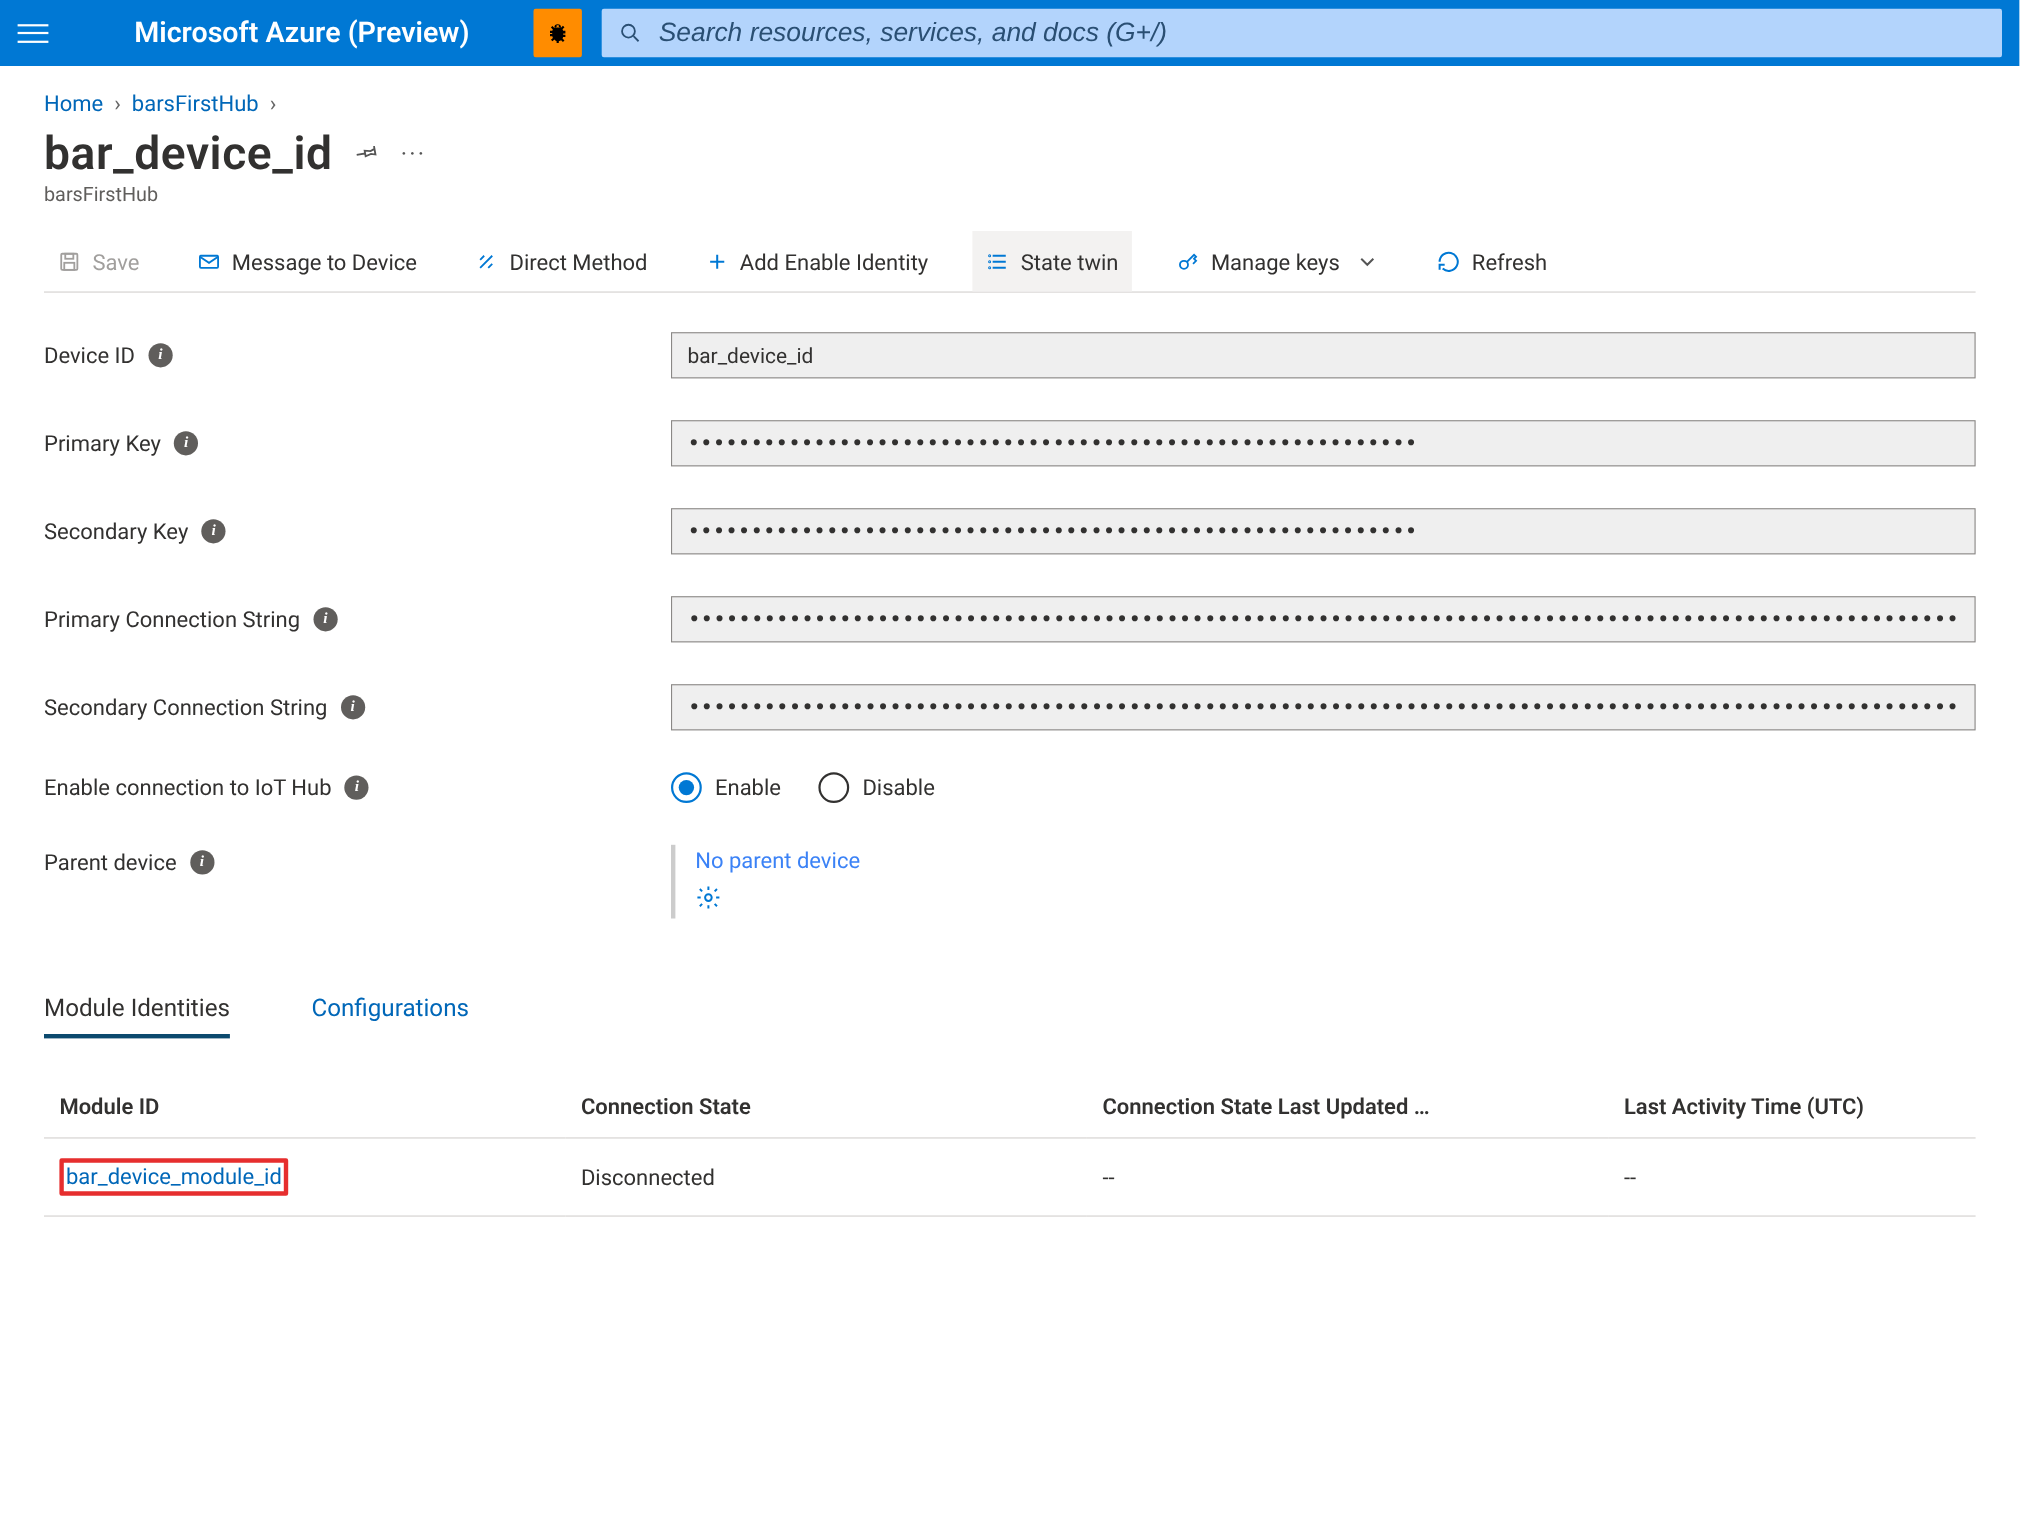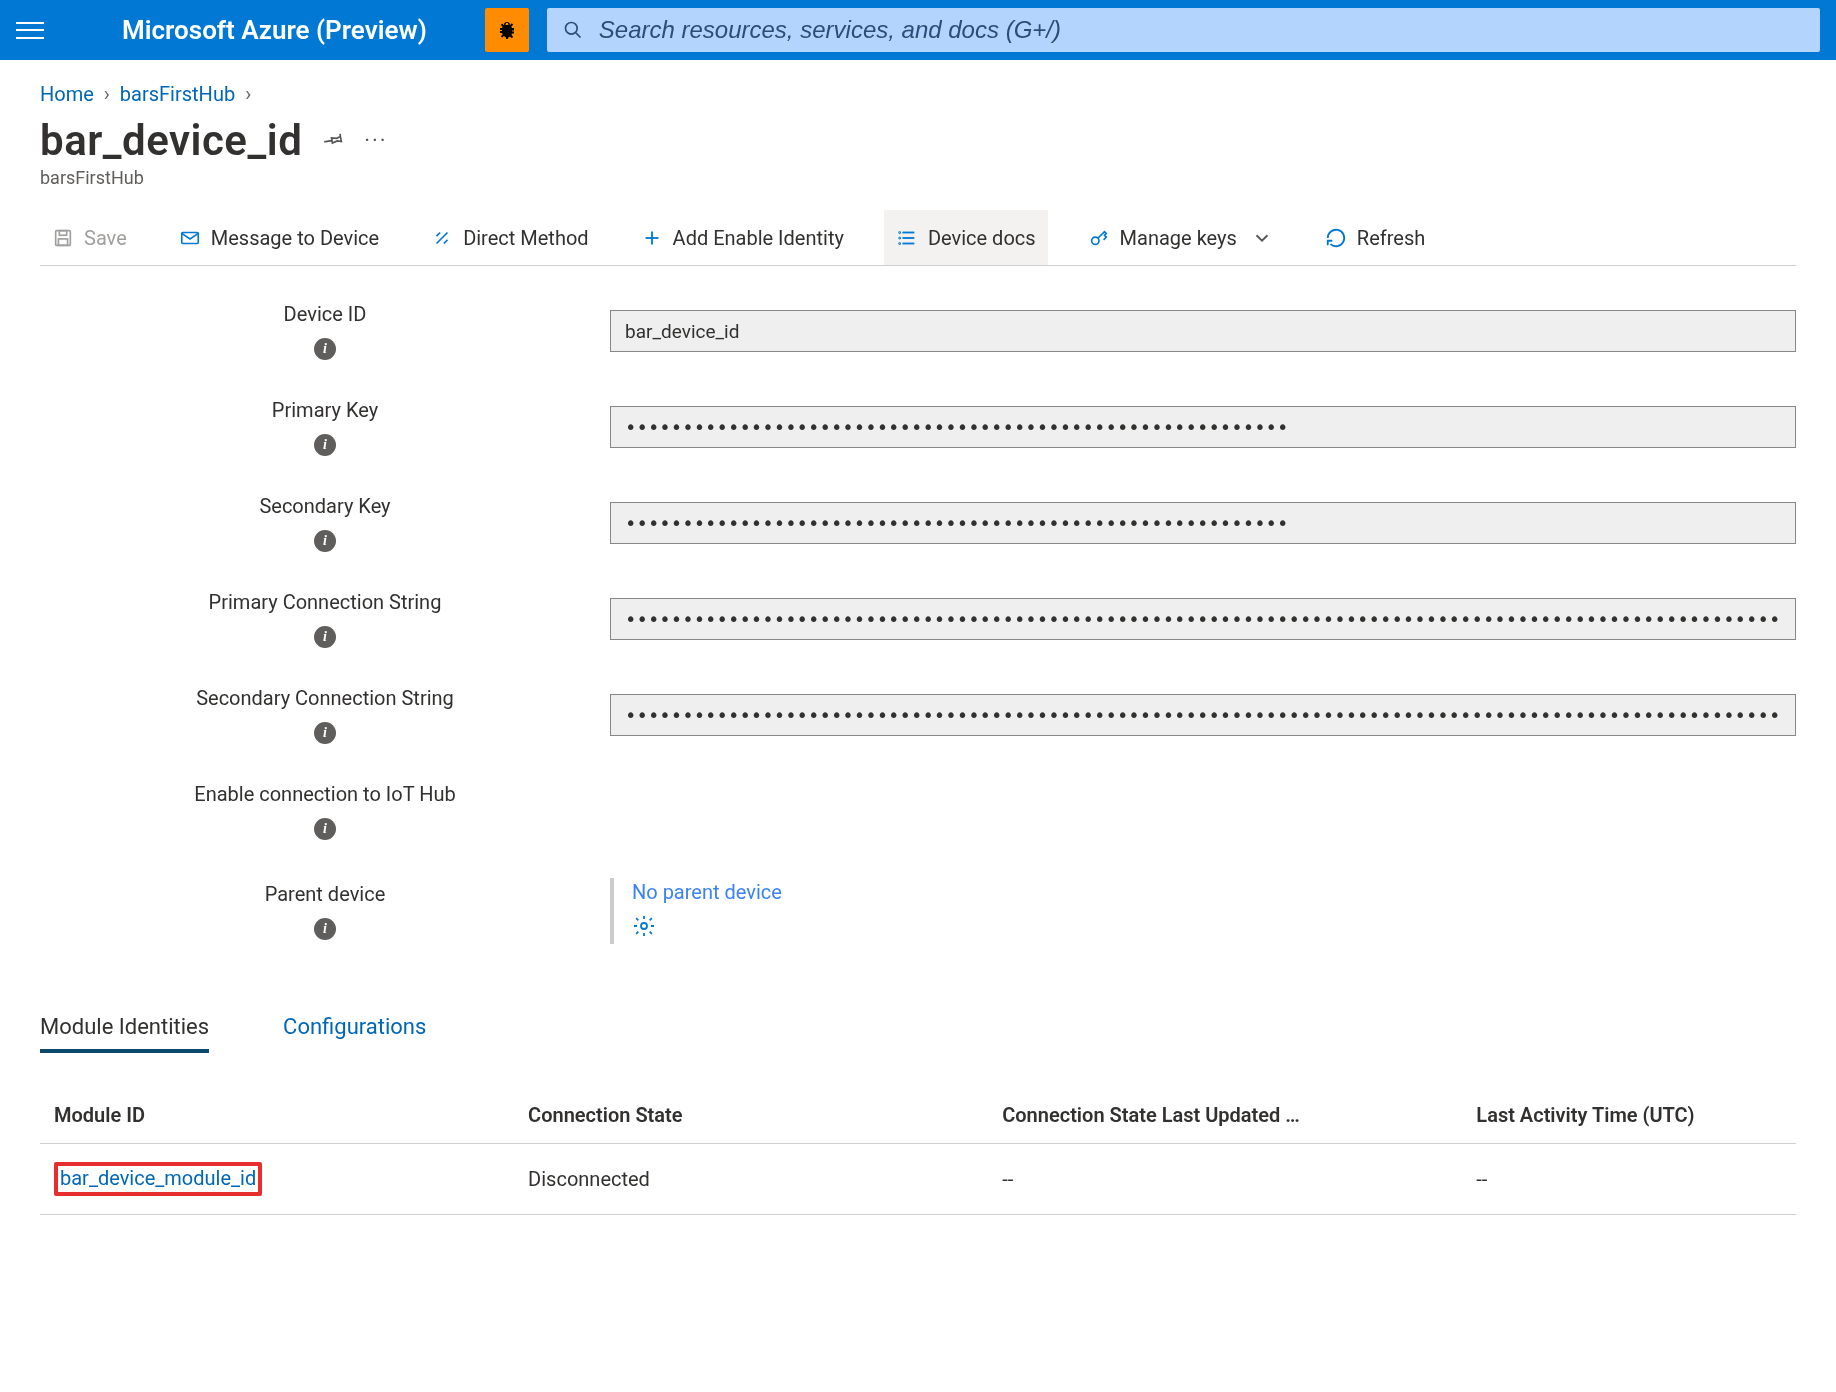--- a/index.html
+++ b/index.html
@@ -157,21 +157,20 @@
     display: flex;
     align-items: center;
   }
   .flabel {
     width: 570px;
     display: flex;
     align-items: center;
     gap: 12px;
     font-size: 20px;
     color: var(--text);
-    flex-direction: column;
   }
   .info {
     width: 22px;
     height: 22px;
     border-radius: 50%;
     background: #605e5c;
     color: #fff;
     display:inline-flex;
     align-items:center;
     justify-content:center;
@@ -337,21 +336,21 @@
     </div>
     <div class="tbtn active">
       <svg viewBox="0 0 24 24" fill="none" stroke="#0078d4" stroke-width="2">
           <line x1="7" y1="6" x2="20" y2="6"></line>
           <line x1="7" y1="12" x2="20" y2="12"></line>
           <line x1="7" y1="18" x2="20" y2="18"></line>
           <circle cx="4" cy="6" r="0.5"></circle>
           <circle cx="4" cy="12" r="0.5"></circle>
           <circle cx="4" cy="18" r="0.5"></circle>
         </svg>
-      <span>Device docs</span>
+      <span>State twin</span>
     </div>
     <div class="tbtn">
       <svg viewBox="0 0 24 24" fill="none" stroke="#0078d4" stroke-width="1.8">
           <circle cx="8" cy="15" r="4"></circle>
           <path d="M11 12l7-7 2 2-2 2 2 2-3 3"></path>
         </svg>
       <span>Manage keys</span>
       <svg class="chev-down" width="14" height="14" viewBox="0 0 24 24" fill="none" stroke="#555" stroke-width="2">
           <path d="M6 9l6 6 6-6"></path>
         </svg>
@@ -414,20 +413,32 @@
       </div>
       <div class="field">
         <input class="ro-input dots" readonly="" value="••••••••••••••••••••••••••••••••••••••••••••••••••••••••••••••••••••••••••••••••••••••••••••••••••••••••••••••••••••••••••••••••••••••••••••••••••••••••••••••••••" style="">
       </div>
     </div>
 
     <div class="frow">
       <div class="flabel">
         <span>Enable connection to IoT Hub</span>
         <span class="info">i</span>
+      </div>
+      <div class="field">
+        <div class="radio-group">
+          <label class="radio-opt">
+            <span class="radio checked"></span>
+            <span>Enable</span>
+          </label>
+          <label class="radio-opt">
+            <span class="radio"></span>
+            <span>Disable</span>
+          </label>
+        </div>
       </div>
     </div>
 
     <div class="frow" style="align-items:flex-start;">
       <div class="flabel" style="margin-top:4px;">
         <span>Parent device</span>
         <span class="info">i</span>
       </div>
       <div class="field">
         <div class="parent-block">

